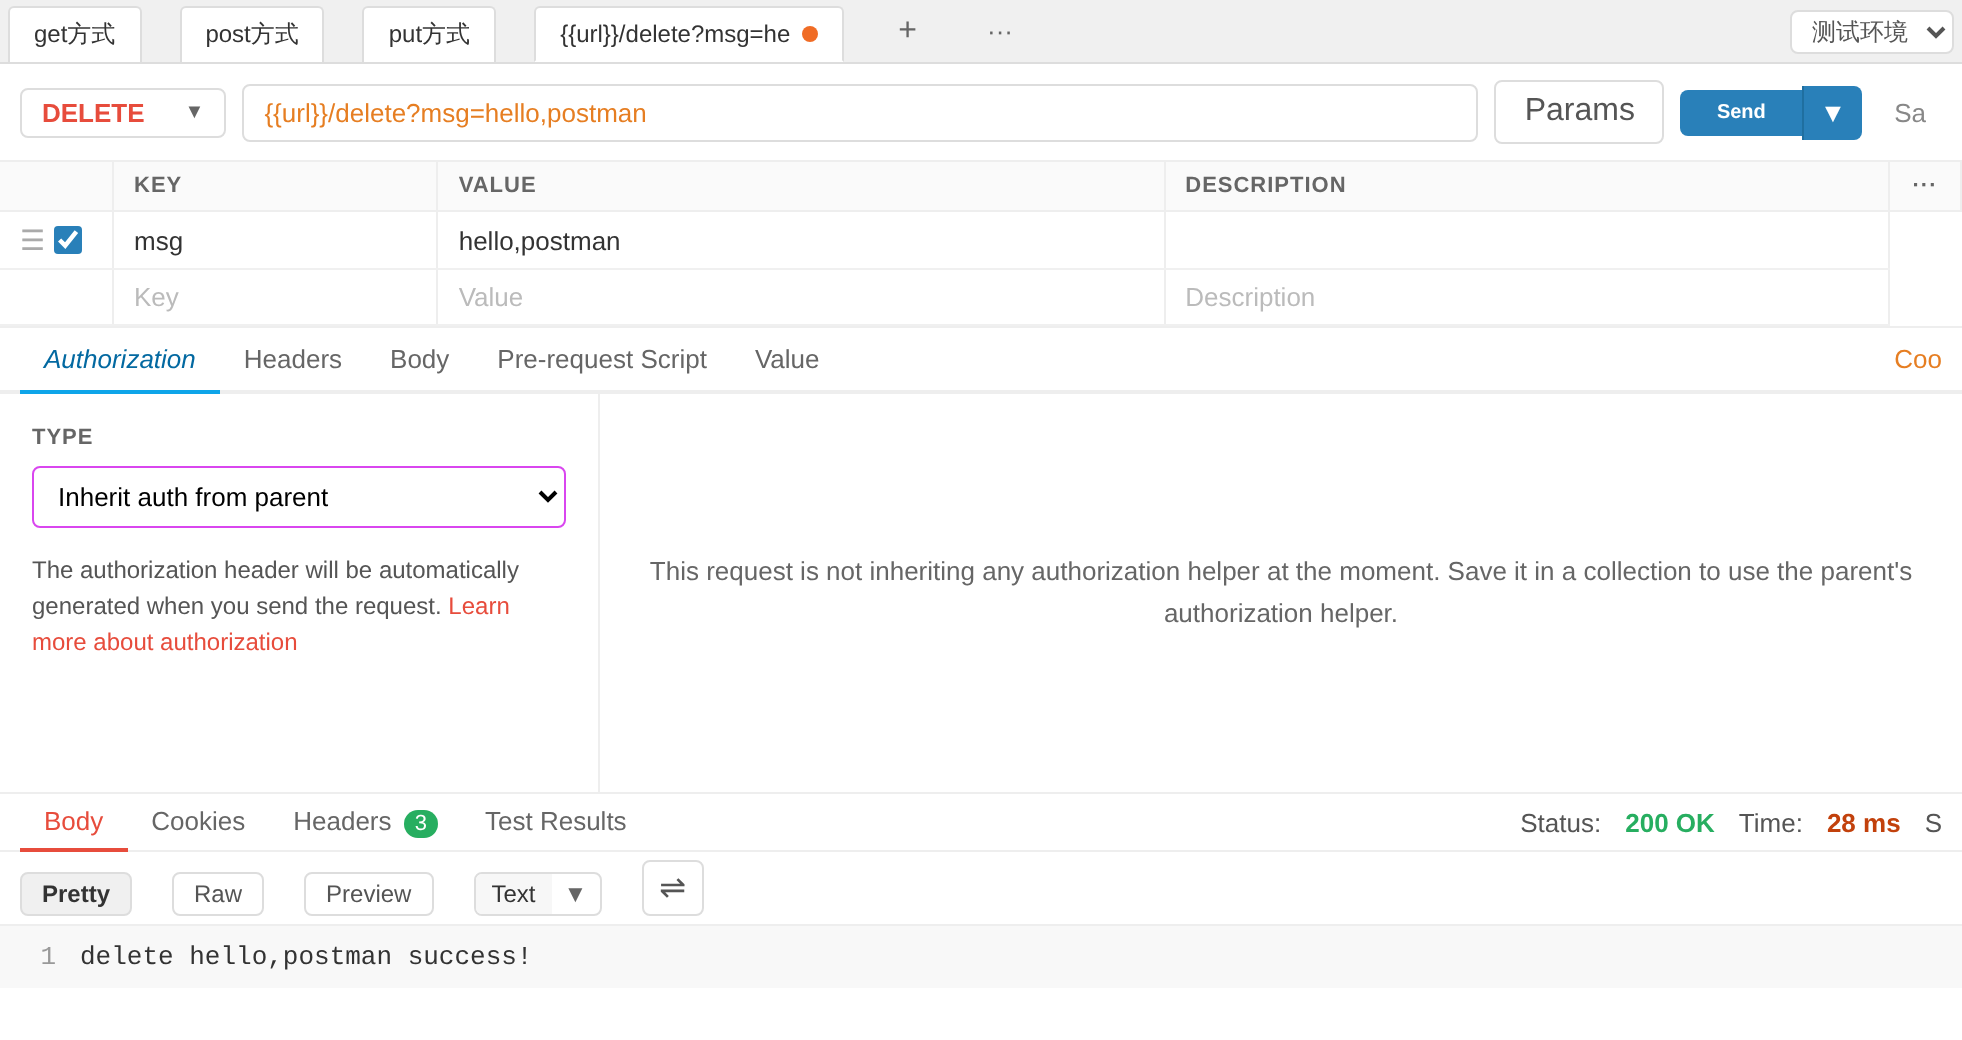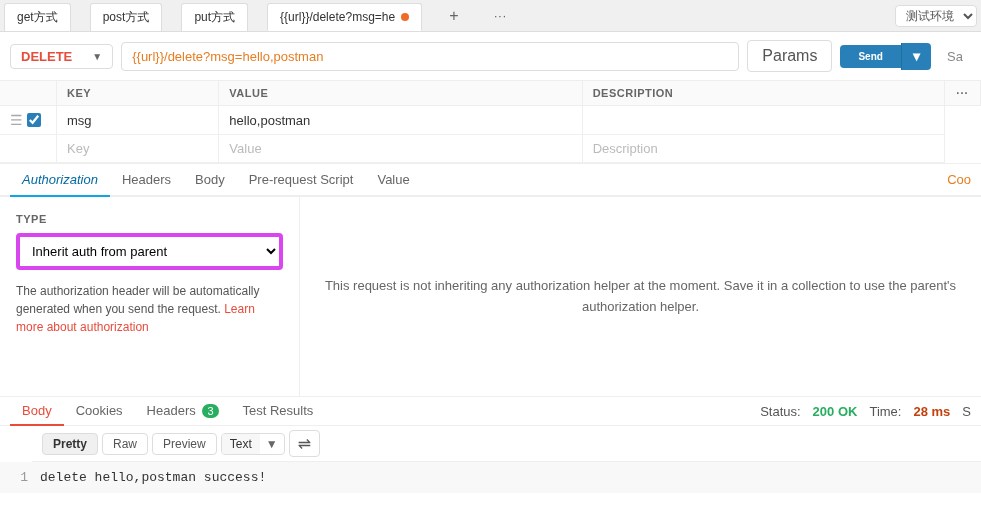--- a/index.html
+++ b/index.html
@@ -112,22 +112,22 @@
     .resp-tab .badge {
       background: #27ae60; color: #fff; border-radius: 10px;
       padding: 1px 5px; font-size: 11px; margin-left: 3px;
     }
     .resp-status { margin-left: auto; font-size: 13px; color: #555; display: flex; gap: 12px; }
     .resp-status .ok { color: #27ae60; font-weight: 600; }
     .resp-status .time { color: #c2410c; font-weight: 600; }
 
     
     .resp-toolbar {
-      display: flex; align-items: center; padding: 4px 10px; gap: 4px;
-      border-bottom: 1px solid #eee; background: #fff; margin-left: 32px;
+      display: flex; align-items: flex-end; padding: 4px 10px; gap: 20px;
+      border-bottom: 1px solid #eee; background: #fff;
     }
     .format-btn {
       padding: 3px 10px; border: 1px solid #ddd; border-radius: 4px;
       cursor: pointer; font-size: 12px; background: #fff; color: #555;
     }
     .format-btn.active { background: #f0f0f0; font-weight: 600; color: #333; }
     .format-select-wrap {
       display: flex; align-items: center; border: 1px solid #ddd; border-radius: 4px;
       overflow: hidden;
     }
@@ -228,21 +228,21 @@
   <div class="req-tab">Body</div>
   <div class="req-tab">Pre-request Script</div>
   <div class="req-tab">Value</div>
   <div class="req-tab-right">Coo</div>
 </div>
 
 <div class="auth-section">
   <div class="auth-left">
     <div class="auth-type-label">TYPE</div>
     <div>
-      <select class="auth-select" style="width:100%;padding:6px 8px;border:4px solid #d946ef;border-radius:4px;font-size:13px;background:#fff;">
+      <select class="auth-select" style="width:100%;padding:6px 8px;border:1px solid #d946ef;border-radius:4px;font-size:13px;background:#fff;">
         <option>Inherit auth from parent</option>
       </select>
     </div>
     <div class="auth-note">
       <span>The authorization header will be automatically generated when you send the request.</span>
       <a>Learn more about authorization</a>
     </div>
   </div>
   <div class="auth-right">
     <div class="auth-right-text">This request is not inheriting any authorization helper at the moment. Save it in a collection to use the parent's authorization helper.</div>

